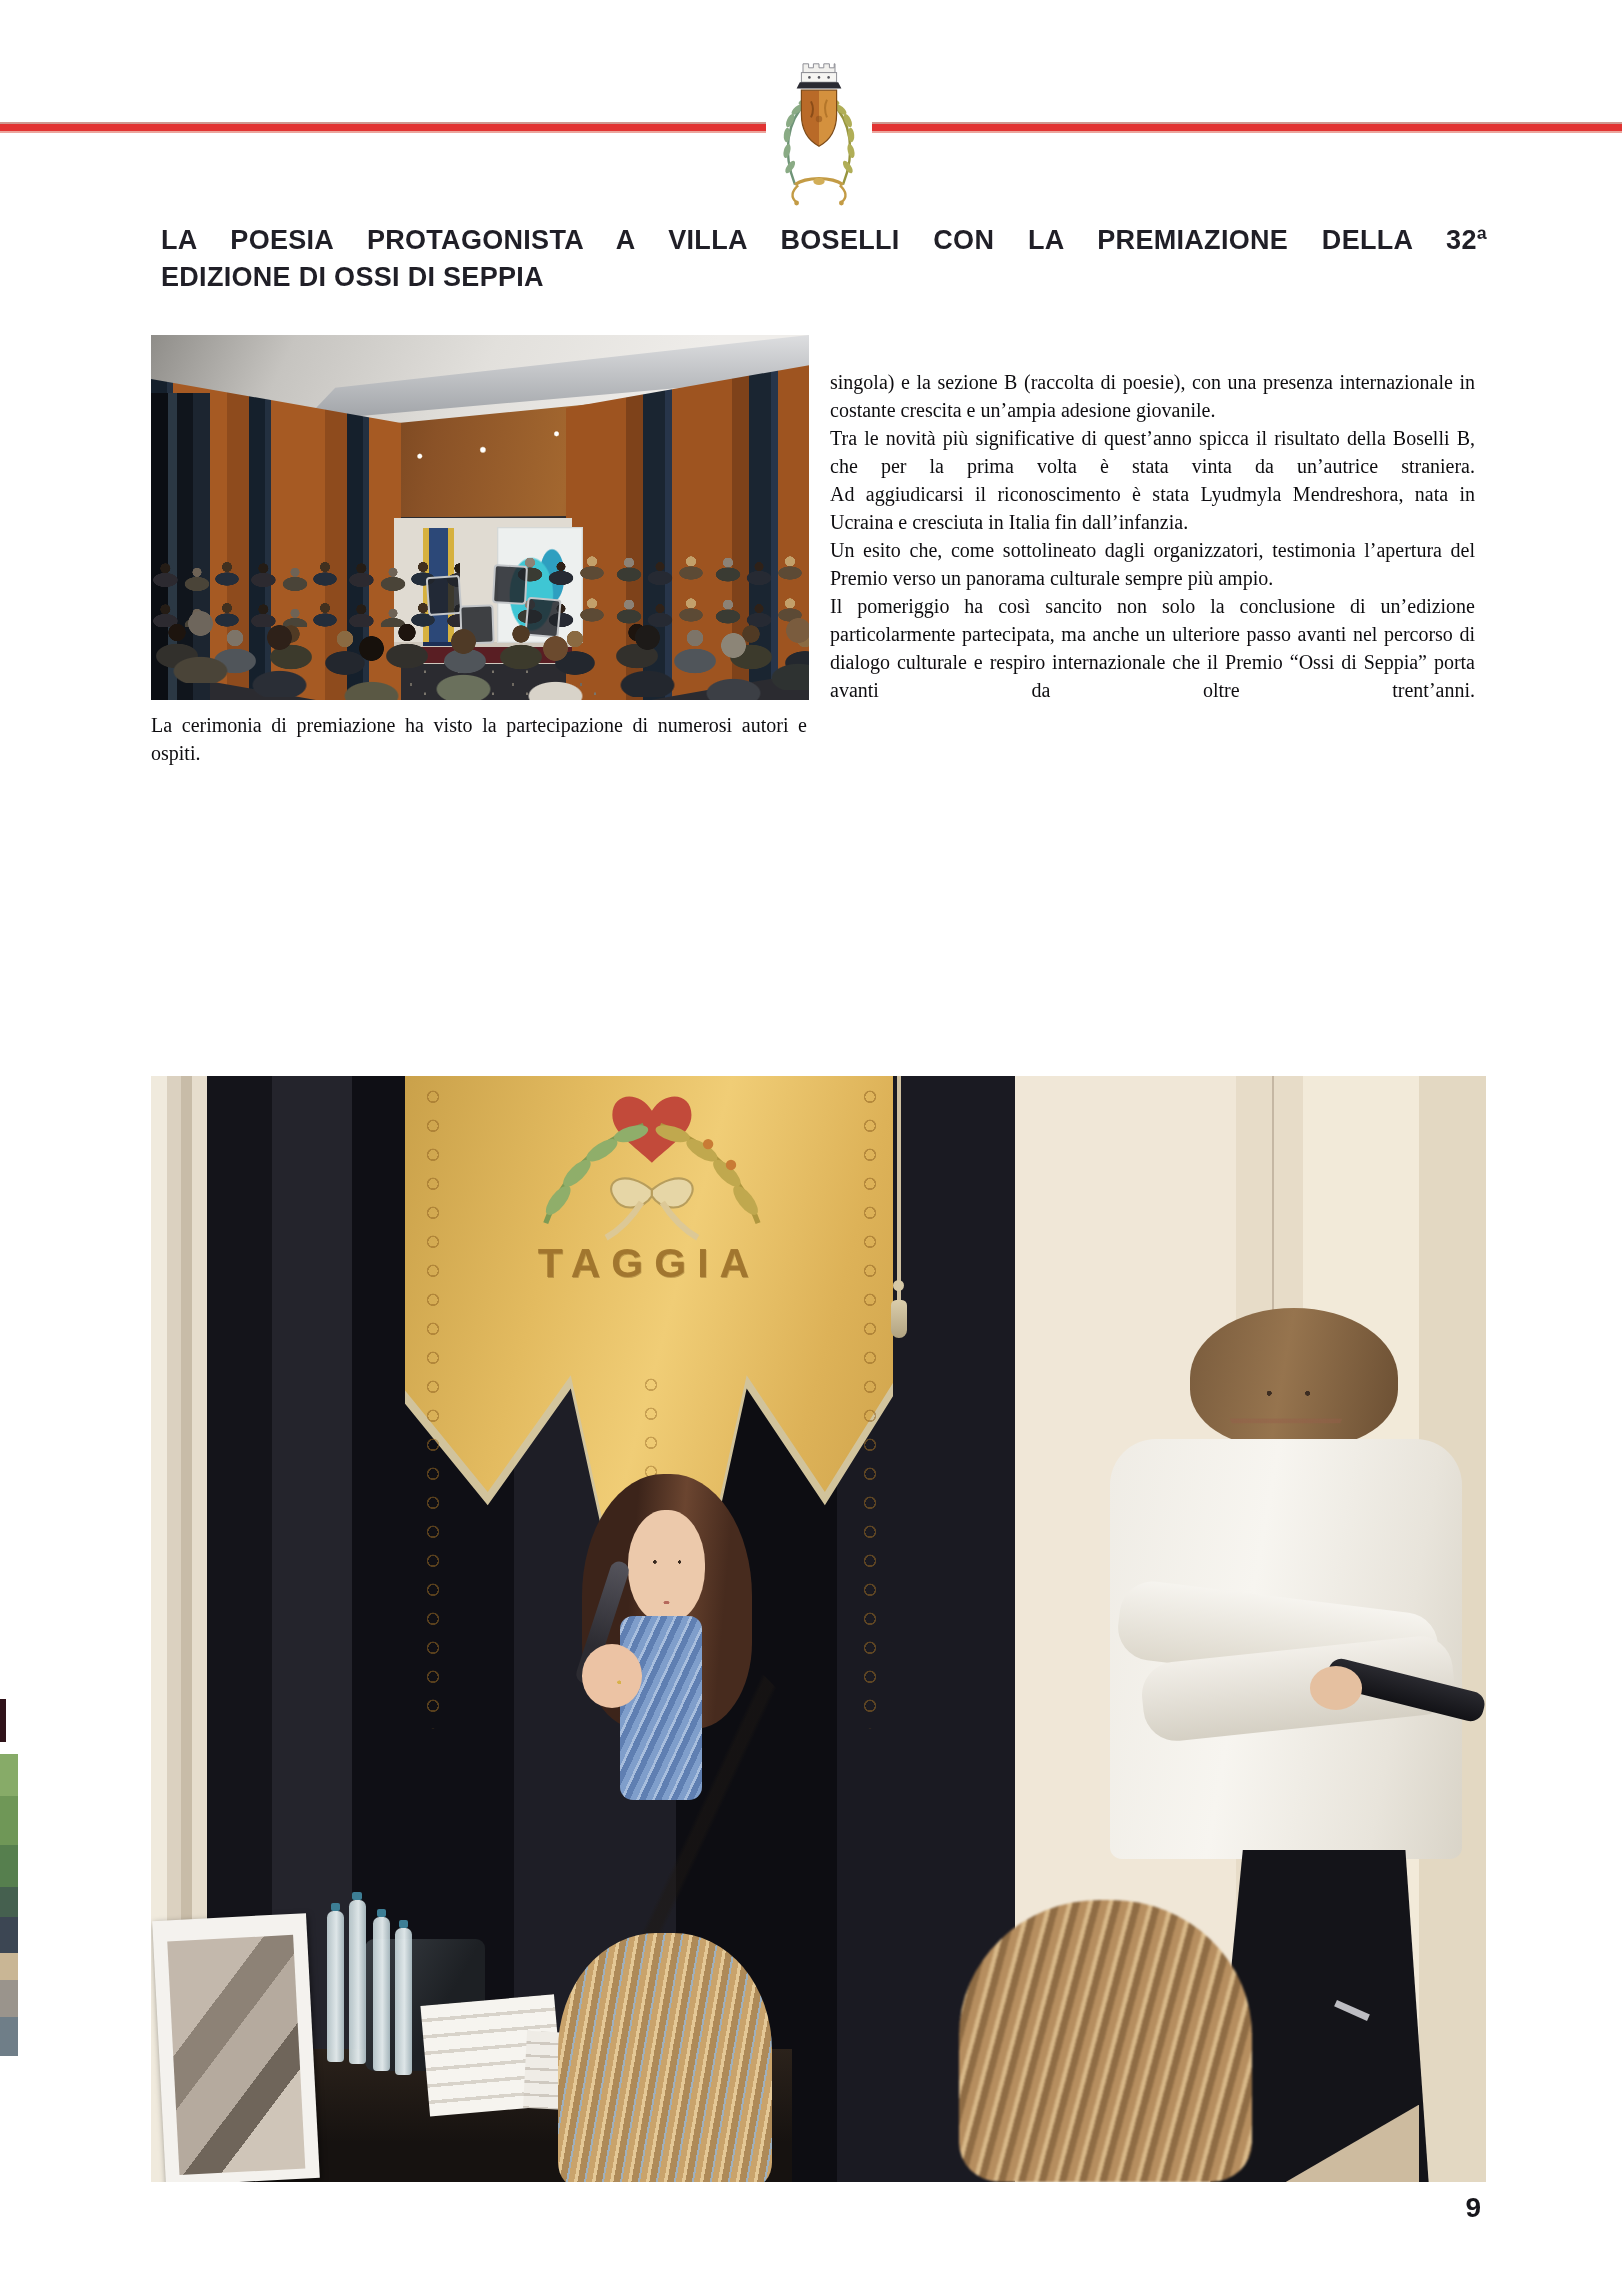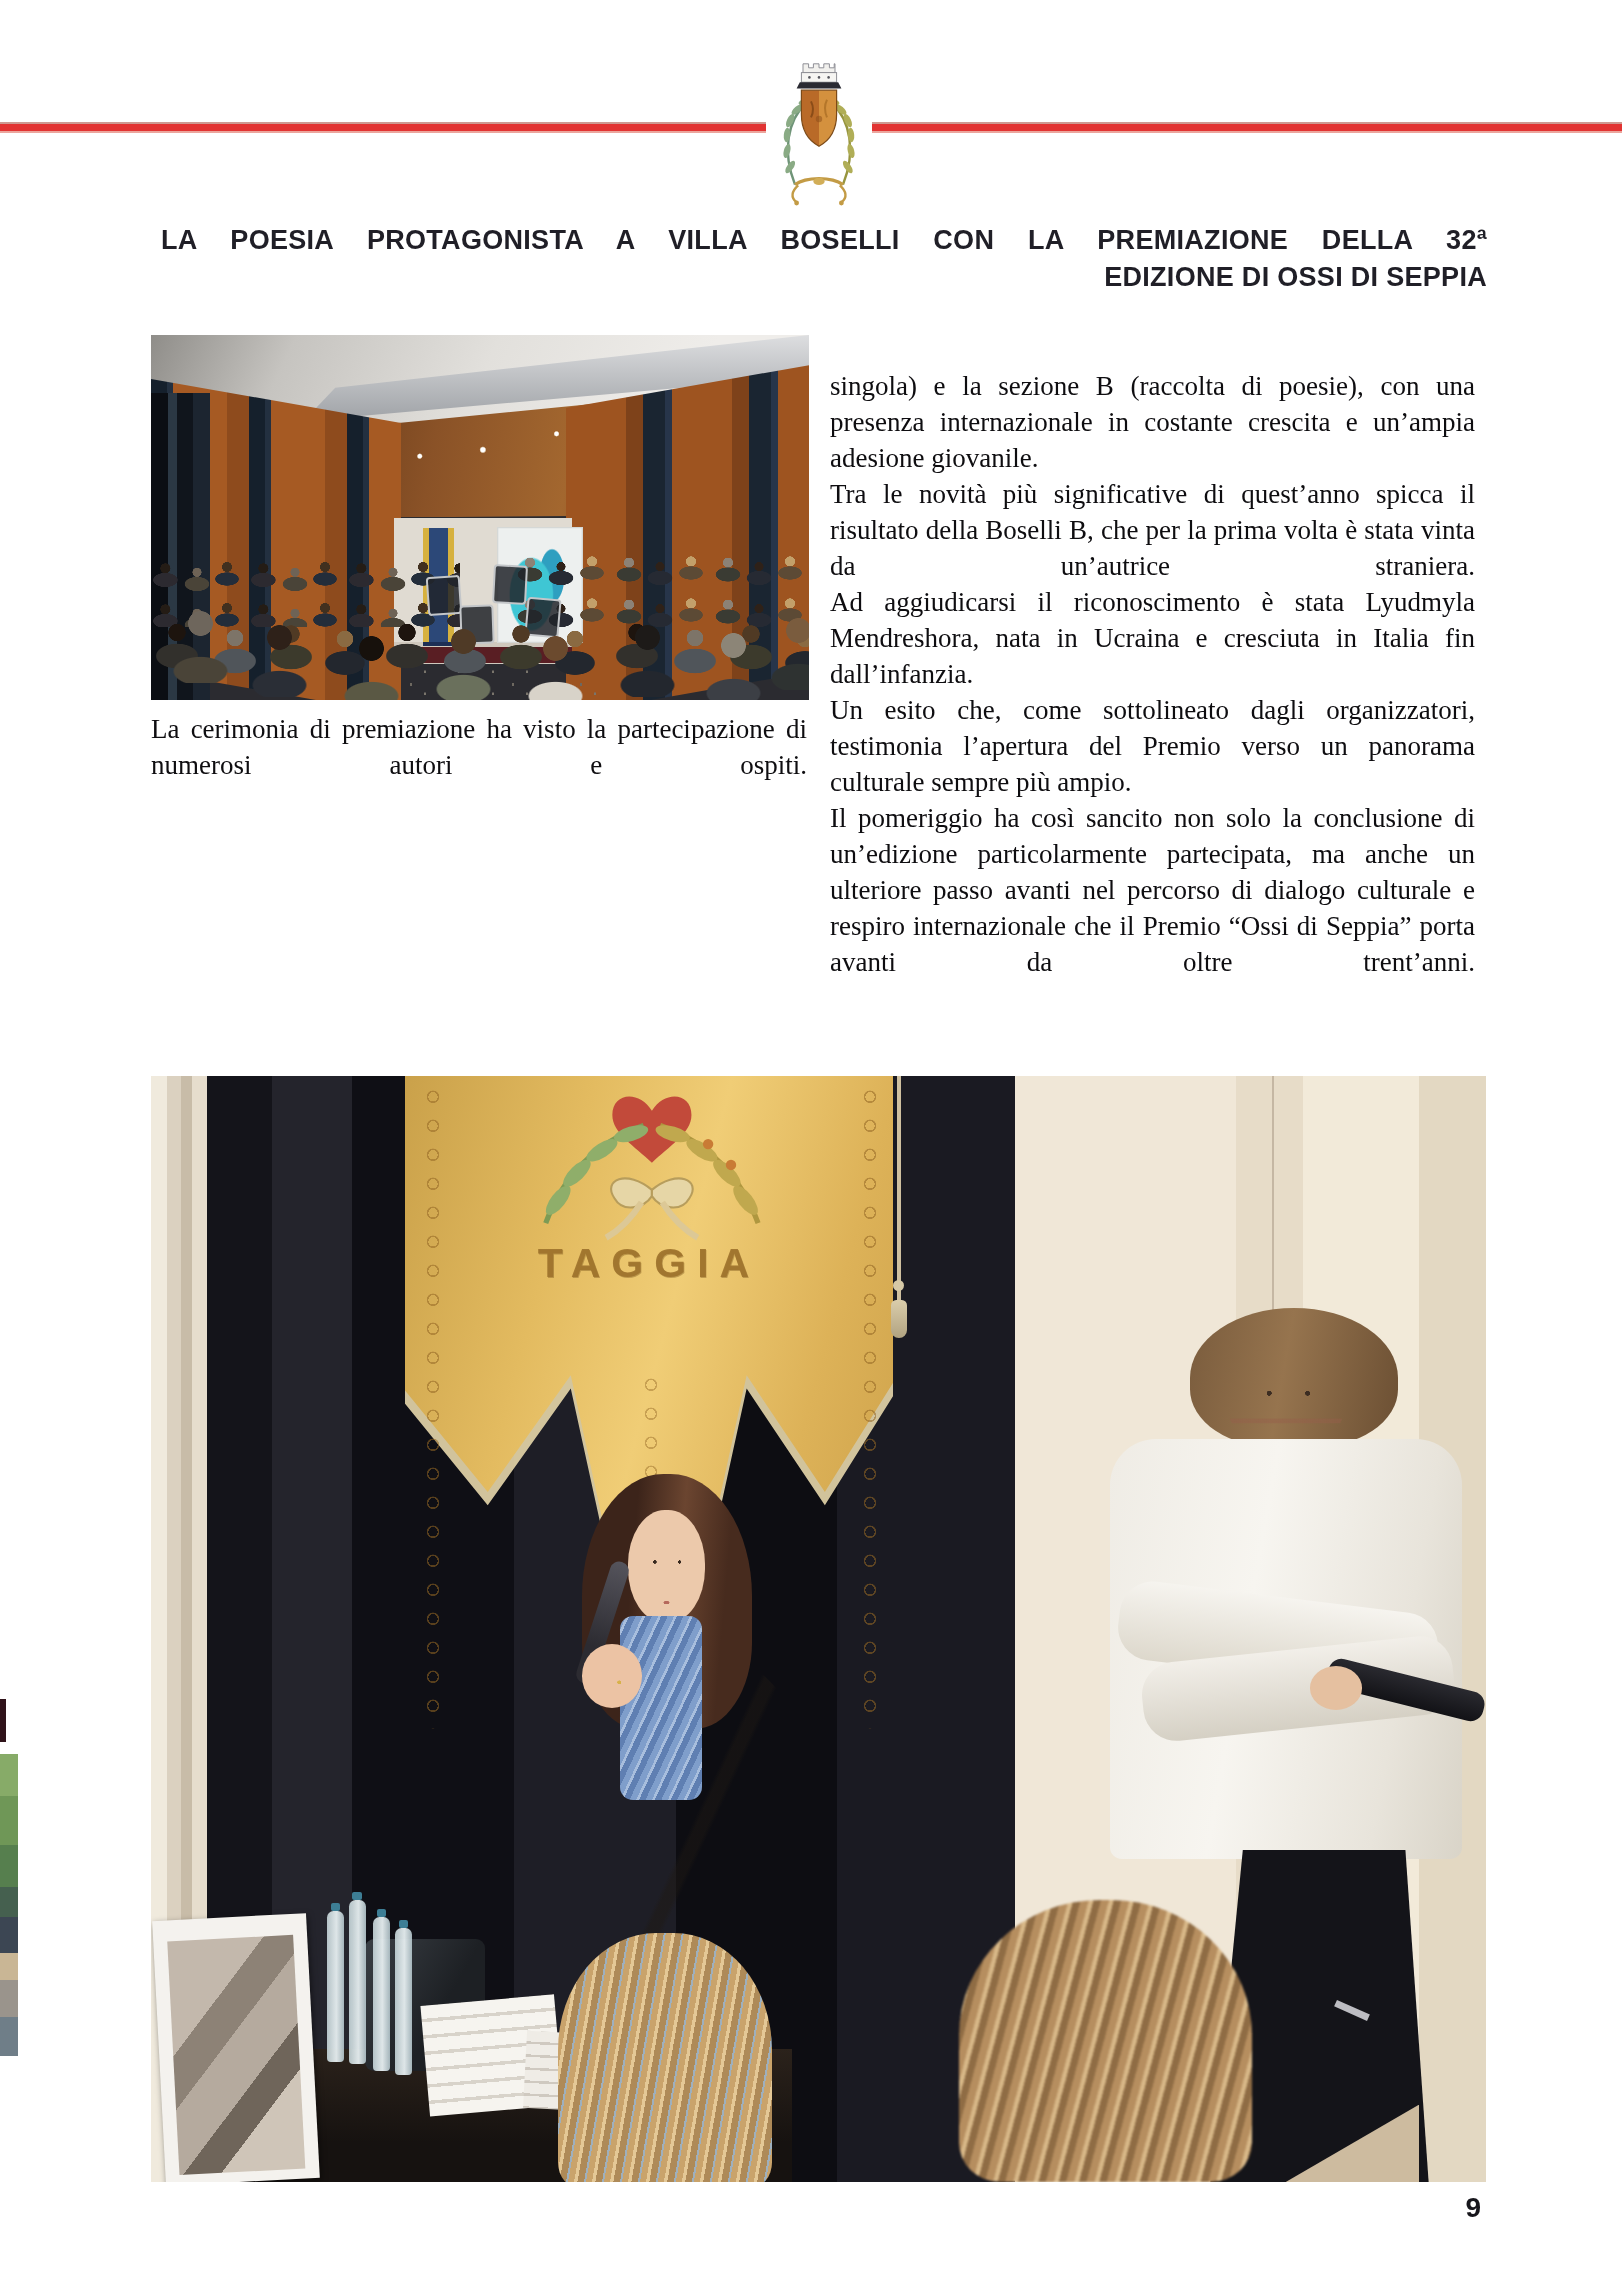--- a/index.html
+++ b/index.html
@@ -16,23 +16,23 @@
     position:absolute;left:766px;top:55px;width:106px;height:162px;background:#fff;
     display:flex;align-items:flex-start;justify-content:center;z-index:3;
   }
   
   .title{
     position:absolute;left:161px;top:222px;width:1326px;
     font-family:"Liberation Sans",sans-serif;font-weight:700;font-size:27px;line-height:37px;
     color:#201f27;letter-spacing:0.3px;
   }
   .title .l1{text-align:justify;text-align-last:justify;}
-  .title .l2{text-align:right;}
-  
-  .col{position:absolute;font-size:27px;line-height:36px;color:#0e0d10;}
+  .title .l2{text-align:left;}
+  
+  .col{position:absolute;font-size:20px;line-height:28px;color:#0e0d10;}
   .col-left{left:151px;top:711px;width:656px;}
   .col-right{left:830px;top:368px;width:645px;}
   .par{margin:0;}
   .fj{text-align:justify;text-align-last:justify;}
   .jn{text-align:justify;}
   
   .page-number{
     position:absolute;left:1440px;top:2192px;width:41px;text-align:right;
     font-family:"Liberation Sans",sans-serif;font-weight:700;font-size:28px;color:#17161c;
   }

